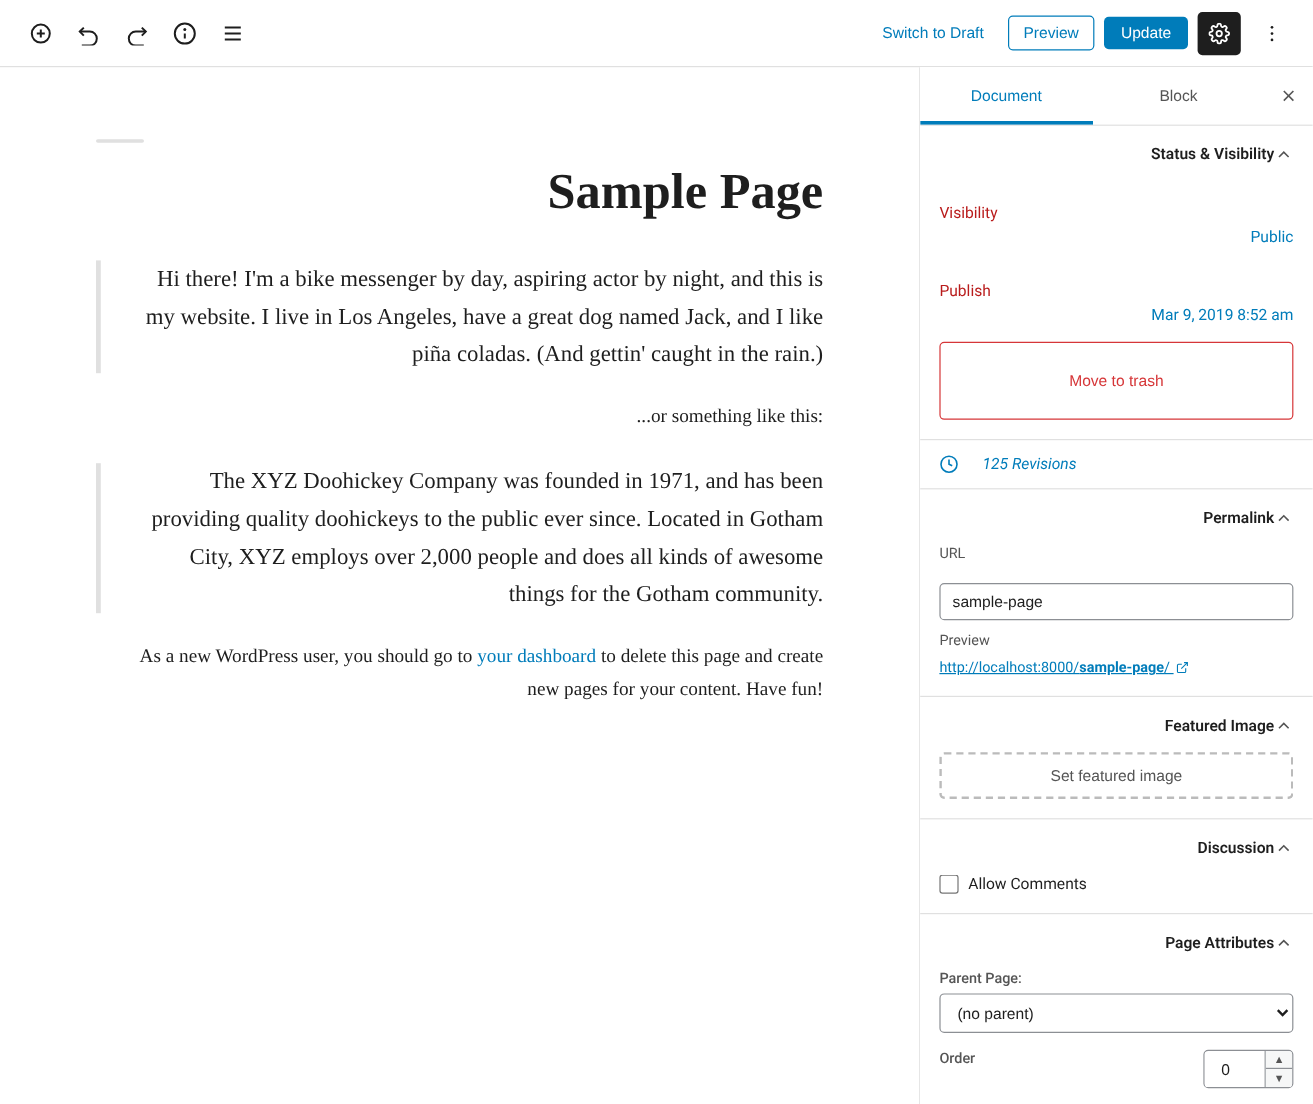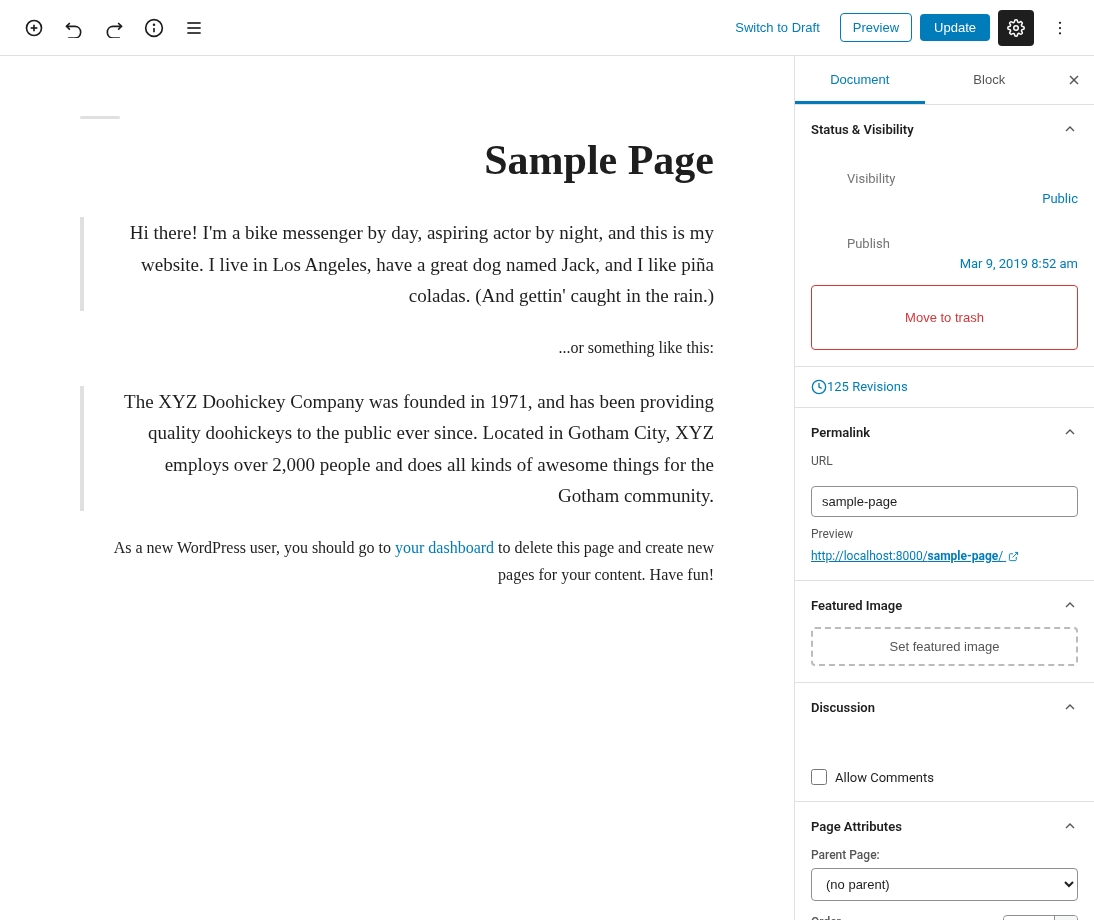--- a/index.html
+++ b/index.html
@@ -67,80 +67,80 @@
       color: #1e1e1e;
     }
     .editor-paragraph {
       font-size: 16px; font-family: Georgia, serif; line-height: 1.65;
       margin-bottom: 20px; color: #1e1e1e; margin-left: 32px;
     }
     .editor-link { color: #007cba; text-decoration: none; }
 
     
     .sidebar {
-      width: 300px; border-left: 1px solid #e0e0e0; background: #fff;
+      width: 328px; border-left: 1px solid #e0e0e0; background: #fff;
       overflow-y: auto; flex-shrink: 0;
     }
     .sidebar-header {
       display: flex; border-bottom: 1px solid #e0e0e0;
       position: sticky; top: 0; background: #fff; z-index: 5;
     }
     .sidebar-tab {
       flex: 1; padding: 16px 12px 14px; border: none; background: transparent;
       cursor: pointer; font-size: 13px; font-weight: 500; color: #555;
       border-bottom: 3px solid transparent; transition: color 0.2s;
     }
     .sidebar-tab.active { color: #007cba; border-bottom-color: #007cba; }
     .sidebar-close {
       width: 40px; background: transparent; border: none; cursor: pointer;
       display: flex; align-items: center; justify-content: center; color: #555;
     }
 
     
     .sidebar-section { border-bottom: 1px solid #e0e0e0; }
     .sidebar-section-header {
-      display: flex; justify-content: space-between; align-items: center;
+      display: flex; justify-content: flex-end; align-items: center;
       padding: 16px 16px 14px;
     }
     .sidebar-section-title { font-size: 13px; font-weight: 600; color: #1e1e1e; }
     .sidebar-section-toggle {
       background: transparent; border: none; cursor: pointer; color: #555;
       display: flex; align-items: center; justify-content: center;
     }
     .sidebar-section-content { padding: 0 16px 16px; }
 
     .status-row { display: flex; justify-content: space-between; align-items: center; margin-bottom: 10px; }
-    .status-label { font-size: 13px; color: #737373; margin-left: 36px; }
+    .status-label { font-size: 13px; color: #b91c1c; }
     .status-value { font-size: 13px; color: #007cba; cursor: pointer; margin-top: 40px; }
 
     .trash-btn {
       width: 100%; padding: 24px; border: 1px solid #d63638; background: transparent;
       color: #d63638; cursor: pointer; border-radius: 4px; font-size: 13px;
       font-weight: 500; margin-top: 4px;
     }
 
     .revisions-row {
-      display: flex; gap: 0; padding: 12px 16px;
-      cursor: pointer; color: #007cba; font-size: 13px;
+      display: flex; align-items: center; gap: 20px; padding: 12px 16px;
+      cursor: pointer; color: #007cba; font-size: 13px; font-style: italic;
     }
 
     .permalink-label { font-size: 12px; color: #555; margin-bottom: 18px; }
     .permalink-input {
       width: 100%; border: 1px solid #8c8f94; border-radius: 4px;
       padding: 7px 10px; font-size: 13px; color: #1e1e1e; margin-bottom: 10px;
     }
     .permalink-preview-label { font-size: 12px; color: #555; margin-bottom: 4px; }
     .permalink-preview-link { font-size: 12px; color: #007cba; word-break: break-all; }
 
     .set-featured-btn {
       width: 100%; padding: 10px; border: 2px dashed #bbb; background: transparent;
       color: #555; cursor: pointer; border-radius: 4px; font-size: 13px;
     }
 
-    .checkbox-row { display: flex; align-items: center; gap: 8px; margin-top: 40px; }
+    .checkbox-row { display: flex; align-items: center; gap: 8px; }
     .checkbox-row input[type="checkbox"] { width: 16px; height: 16px; cursor: pointer; }
     .checkbox-label { font-size: 13px; color: #1e1e1e; cursor: pointer; }
 
     .page-attr-label { font-size: 12px; color: #555; margin-bottom: 6px; font-weight: 500; }
     .page-attr-select {
       width: 100%; border: 1px solid #8c8f94; border-radius: 4px;
       padding: 7px 10px; font-size: 13px; color: #1e1e1e;
       background: #fff; margin-bottom: 14px; cursor: pointer;
     }
     .order-row { display: flex; align-items: flex-start; justify-content: space-between; }

